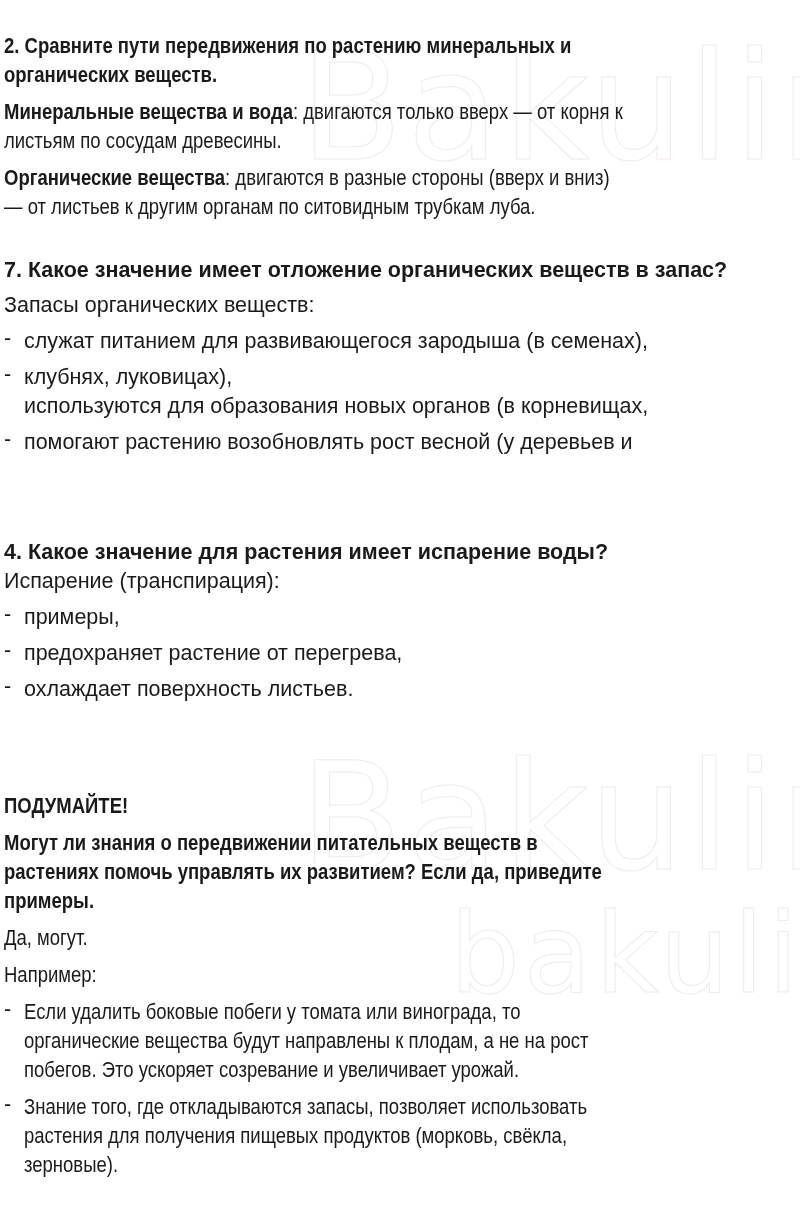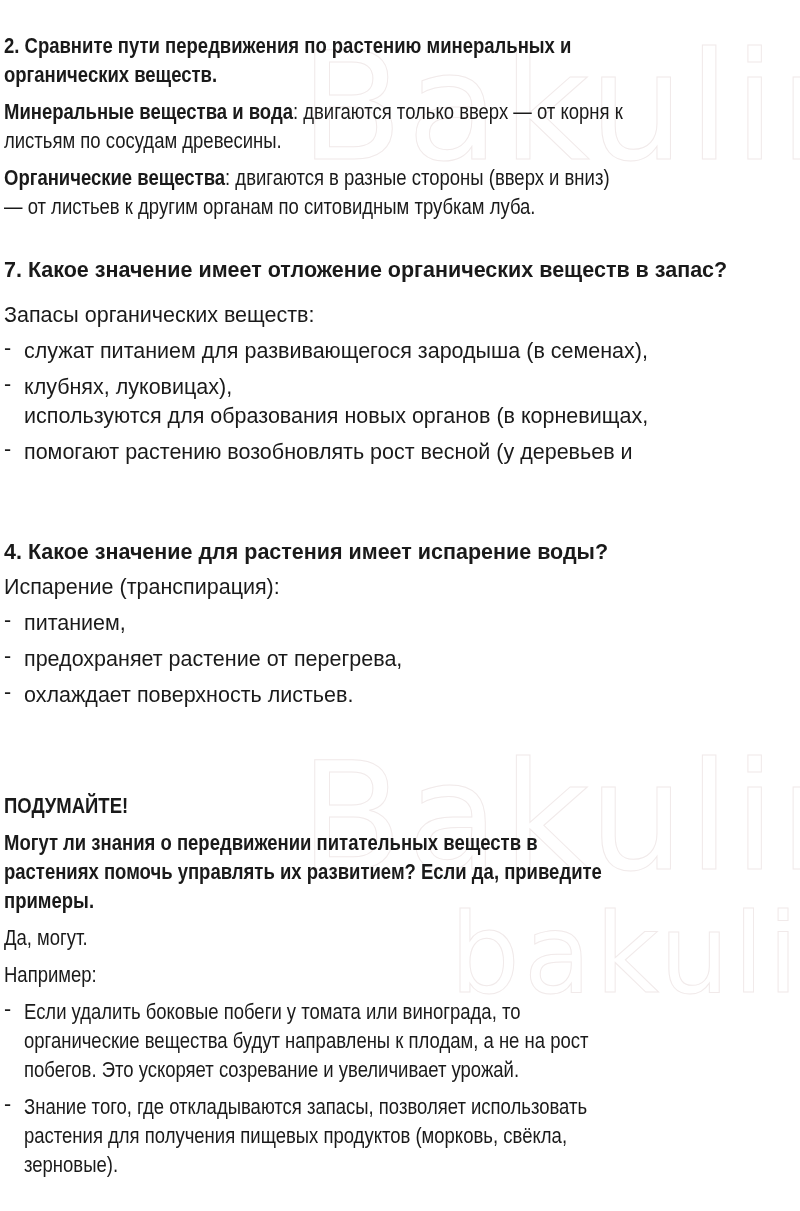--- a/index.html
+++ b/index.html
@@ -31,42 +31,42 @@
     <div class="line cond" style="transform:scaleX(0.86)"><b>2. Сравните пути передвижения по растению минеральных и</b></div>
     <div class="line cond" style="transform:scaleX(0.86)"><b>органических веществ.</b></div>
     <div class="line cond" style="margin-top:8px;transform:scaleX(0.86)"><b>Минеральные вещества и вода</b><span>: двигаются только вверх — от корня к</span></div>
     <div class="line cond" style="transform:scaleX(0.86)">листьям по сосудам древесины.</div>
     <div class="line cond" style="margin-top:8px;transform:scaleX(0.86)"><b>Органические вещества</b><span>: двигаются в разные стороны (вверх и вниз)</span></div>
     <div class="line cond" style="transform:scaleX(0.86)">— от листьев к другим органам по ситовидным трубкам луба.</div>
   </div>
 
   <div class="blk" style="top:256px">
     <div class="line"><b>7. Какое значение имеет отложение органических веществ в запас?</b></div>
-    <div class="line" style="margin-top:16px">Запасы органических веществ:</div>
+    <div class="line" style="margin-top:6px">Запасы органических веществ:</div>
     <div class="li" style="margin-top:7px">
       <span class="dash line">-</span>
       <div class="line">служат питанием для развивающегося зародыша (в семенах),</div>
     </div>
     <div class="li" style="margin-top:7px">
       <span class="dash line">-</span>
       <div class="line">клубнях, луковицах),</div>
       <div class="line">используются для образования новых органов (в корневищах,</div>
     </div>
     <div class="li" style="margin-top:7px">
       <span class="dash line">-</span>
       <div class="line">помогают растению возобновлять рост весной (у деревьев и</div>
     </div>
   </div>
 
   <div class="blk" style="top:538px">
     <div class="line"><b>4. Какое значение для растения имеет испарение воды?</b></div>
-    <div class="line" style="margin-top:6px">Испарение (транспирация):</div>
+    <div class="line" style="">Испарение (транспирация):</div>
     <div class="li" style="margin-top:7px">
       <span class="dash line">-</span>
-      <div class="line">питанием,</div>
+      <div class="line">примеры,</div>
     </div>
     <div class="li" style="margin-top:7px">
       <span class="dash line">-</span>
       <div class="line">предохраняет растение от перегрева,</div>
     </div>
     <div class="li" style="margin-top:7px">
       <span class="dash line">-</span>
       <div class="line">охлаждает поверхность листьев.</div>
     </div>
   </div>

